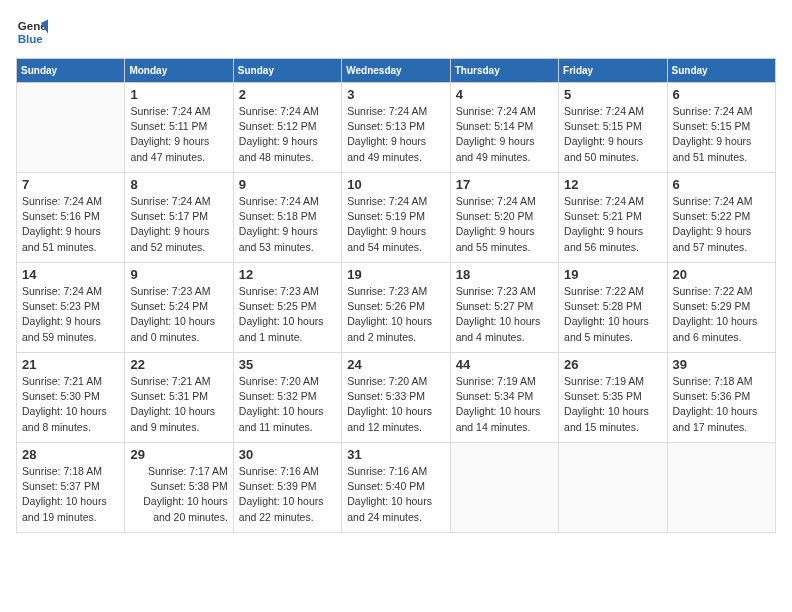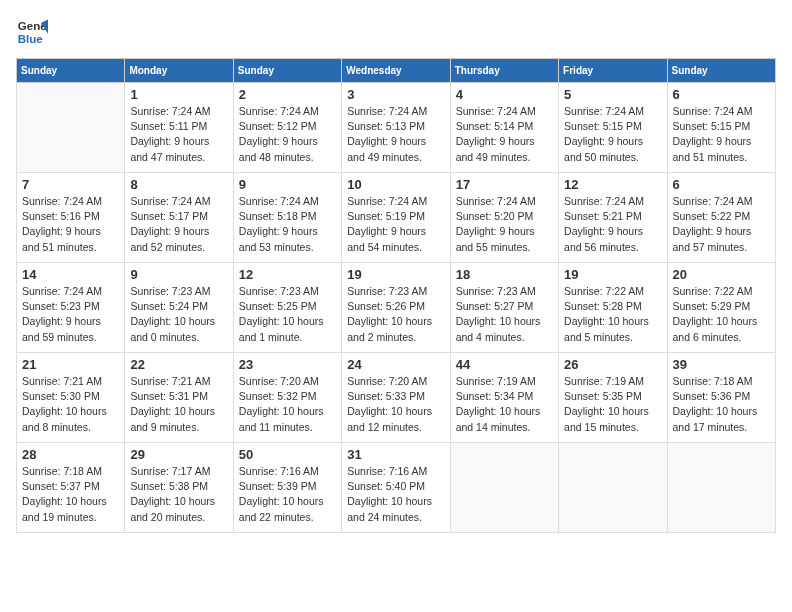--- a/index.html
+++ b/index.html
@@ -255,21 +255,21 @@
 and 8 minutes.</div>
         </td>
         <td>
           <div class="day-number">22</div>
           <div class="day-info" style="white-space: pre-line;">Sunrise: 7:21 AM
 Sunset: 5:31 PM
 Daylight: 10 hours
 and 9 minutes.</div>
         </td>
         <td>
-          <div class="day-number">23</div>
+          <div class="day-number">35</div>
           <div class="day-info" style="white-space: pre-line;">Sunrise: 7:20 AM
 Sunset: 5:32 PM
 Daylight: 10 hours
 and 11 minutes.</div>
         </td>
         <td>
           <div class="day-number">24</div>
           <div class="day-info" style="white-space: pre-line;">Sunrise: 7:20 AM
 Sunset: 5:33 PM
 Daylight: 10 hours
@@ -300,27 +300,27 @@
       <tr>
         <td>
           <div class="day-number">28</div>
           <div class="day-info" style="white-space: pre-line;">Sunrise: 7:18 AM
 Sunset: 5:37 PM
 Daylight: 10 hours
 and 19 minutes.</div>
         </td>
         <td>
           <div class="day-number">29</div>
-          <div class="day-info" style="white-space: pre-line;">Sunrise: 7:17 AM
+          <div class="day-info" style="white-space: pre-line; text-align: right;">Sunrise: 7:17 AM
 Sunset: 5:38 PM
 Daylight: 10 hours
 and 20 minutes.</div>
         </td>
         <td>
-          <div class="day-number">50</div>
+          <div class="day-number">30</div>
           <div class="day-info" style="white-space: pre-line;">Sunrise: 7:16 AM
 Sunset: 5:39 PM
 Daylight: 10 hours
 and 22 minutes.</div>
         </td>
         <td>
           <div class="day-number">31</div>
           <div class="day-info" style="white-space: pre-line;">Sunrise: 7:16 AM
 Sunset: 5:40 PM
 Daylight: 10 hours

